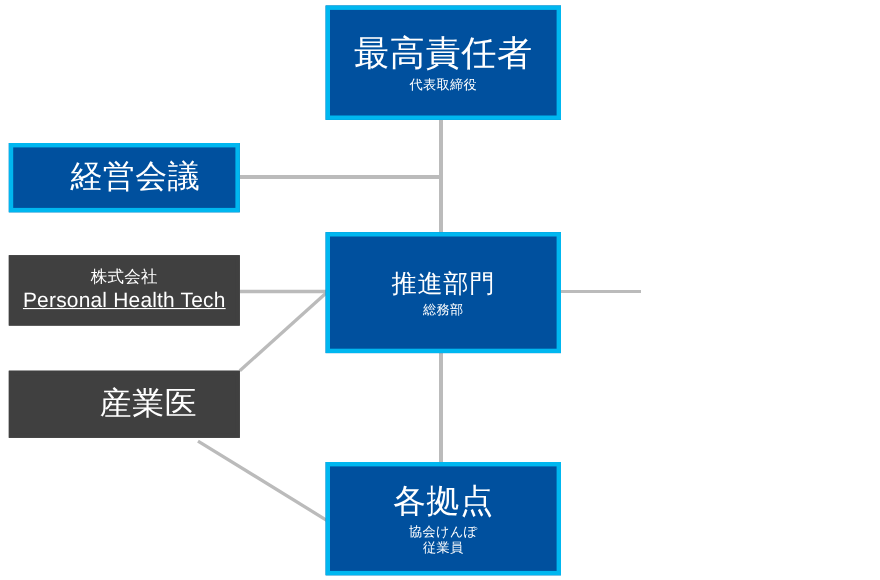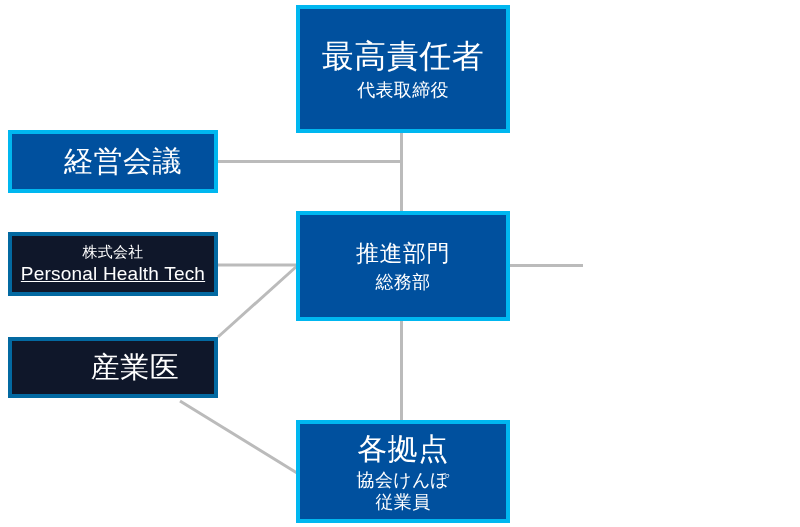--- a/index.html
+++ b/index.html
@@ -38,54 +38,54 @@
     text-align: center;
     color: #ffffff;
     line-height: 1.24;
     overflow: hidden;
   }
   .node.dark {
     background: #00509E;
     border: 4px solid #00B7F0;
   }
   .node.light {
-    background: #0f172a;
-    border: 4px solid #0369a1;
+    background: #404040;
+    border: 4px solid #404040;
     text-align: center;
   }
   .title {
     font-size: 31px;
     letter-spacing: 0.5px;
     white-space: nowrap;
   }
   .title.small {
     font-size: 29px;
     margin-left: 20px;
   }
   .sub {
-    font-size: 18px;
+    font-size: 12px;
     letter-spacing: 0.3px;
     white-space: nowrap;
   }
   .sub.tiny {
     font-size: 15px;
   }
   .latin {
     font-size: 19px;
     letter-spacing: 0.2px;
     white-space: nowrap;
     text-decoration: underline;
   }
   .two-line {
     font-size: 31px;
     white-space: nowrap;
   }
 
   
-  #node-top        { left: 296px; top: 5px;   width: 214px; height: 128px; }
+  #node-top        { left: 296px; top: 5px;   width: 214px; height: 104px; }
   #node-meeting    { left: 8px;   top: 130px; width: 210px; height: 63px;  }
   #node-pht        { left: 8px;   top: 232px; width: 210px; height: 64px;  }
   #node-doctor     { left: 8px;   top: 337px; width: 210px; height: 61px; padding-left: 24px;  }
   #node-center     { left: 296px; top: 211px; width: 214px; height: 110px; }
   #node-kenpo      { left: 582px; top: 211px; width: 211px; height: 110px; }
   #node-sites      { left: 296px; top: 420px; width: 214px; height: 103px; }
 
   #node-top .title     { font-size: 32px; margin-bottom: 2px; }
   #node-center .title  { font-size: 23px; margin-bottom: 3px; text-align: center; }
   #node-sites .title   { font-size: 30px; margin-bottom: 2px; }

